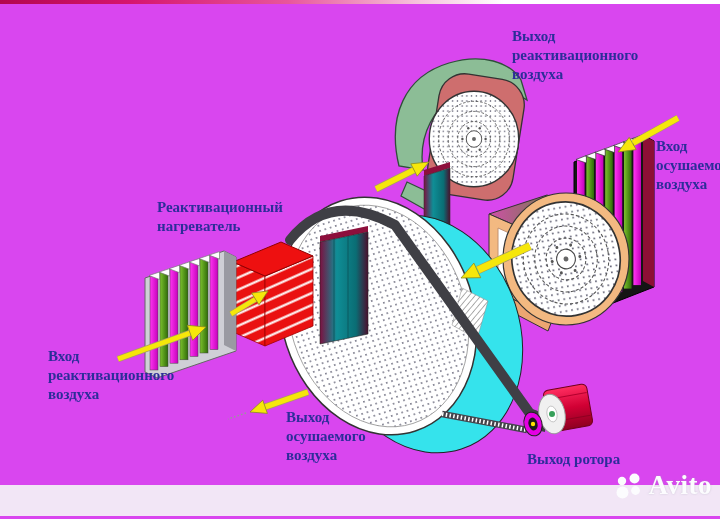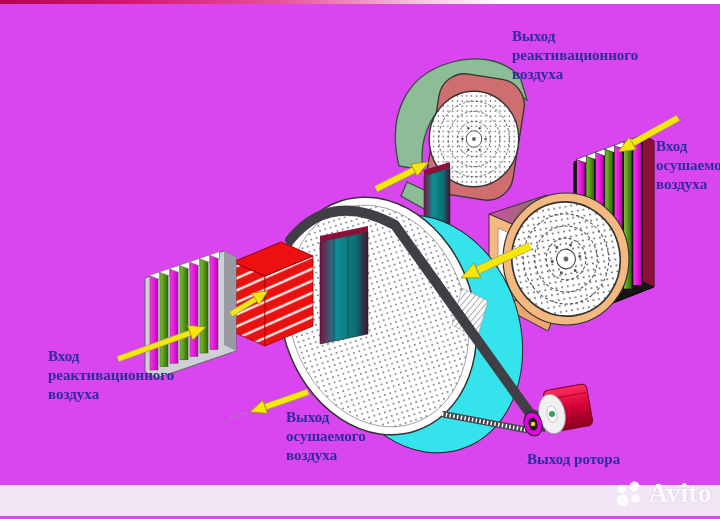--- a/index.html
+++ b/index.html
@@ -4,21 +4,21 @@
 <style>
   html,body{margin:0;padding:0;background:#e9e9ec;}
   .stage{position:relative;width:720px;height:519px;background:#d946ef;overflow:hidden;
          font-family:Liberation Serif, serif;}
   .topbar{position:absolute;top:0;left:0;width:100%;height:4px;
           background:linear-gradient(to right,#b3074f 0%,#d6156f 18%,#e8569b 40%,#f6c3dc 58%,#ffffff 70%);}
   svg.art{position:absolute;left:0;top:0;}
   .lbl{position:absolute;color:#2d2d99;font-size:15px;font-weight:700;line-height:19px;
        white-space:pre-line;z-index:5;}
   .wm-strip{position:absolute;left:0;bottom:3px;width:100%;height:31px;background:#f4f4f6;opacity:.92;z-index:6;}
-  .wm{position:absolute;right:8px;bottom:10px;display:flex;align-items:center;gap:5px;z-index:7;}
+  .wm{position:absolute;right:8px;bottom:18px;display:flex;align-items:center;gap:5px;z-index:7;}
   .wm-text{font-size:27px;font-weight:700;color:#fcfcfe;letter-spacing:.5px;
            text-shadow:0 0 2px rgba(170,170,185,.6);}
 </style>
 </head>
 <body>
 
 <div class="stage">
   <div class="topbar"></div>
 
   <svg class="art" width="720" height="519" viewBox="0 0 720 519">
@@ -217,20 +217,22 @@
       <line x1="246" y1="413" x2="228" y2="419" stroke="#999" stroke-width="1.5" stroke-dasharray="1.5 2.2"></line>
     </g>
   </svg>
 
   <div class="lbl" style="left:512px;top:27px">Выход
 реактивационного
 воздуха</div>
   <div class="lbl" style="left:656px;top:137px">Вход
 осушаемого
 воздуха</div>
+  <div class="lbl" style="left:157px;top:198px">Реактивационный
+нагреватель</div>
   <div class="lbl" style="left:48px;top:347px">Вход
 реактивационного
 воздуха</div>
   <div class="lbl" style="left:286px;top:408px">Выход
 осушаемого
 воздуха</div>
   <div class="lbl" style="left:527px;top:450px">Выход ротора</div>
 
   <div class="wm-strip"></div>
   <div class="wm">

